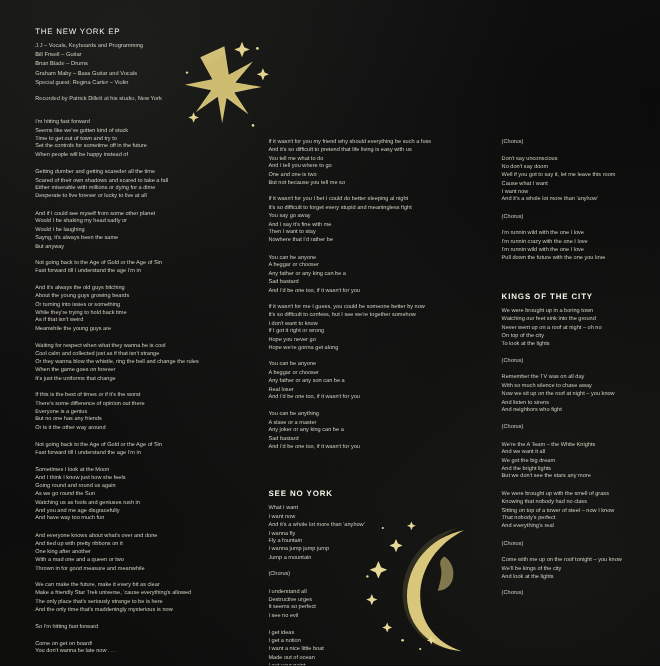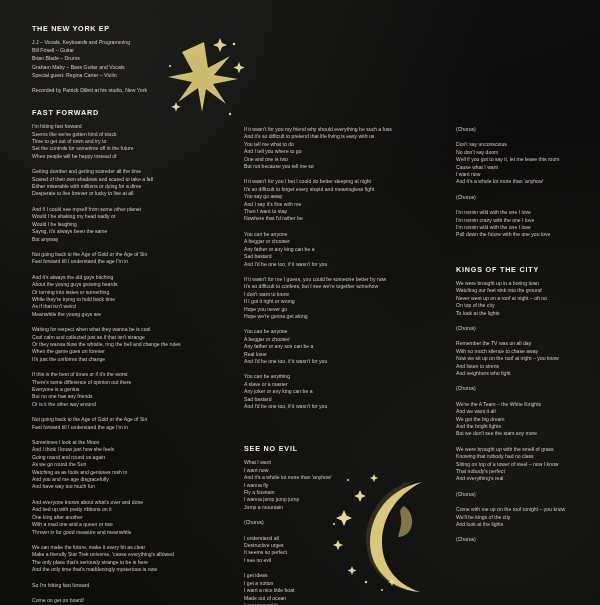--- a/index.html
+++ b/index.html
@@ -27,21 +27,21 @@
       linear-gradient(160deg, #121212 0%, #0b0b0b 40%, #0e0e0d 70%, #0a0a0a 100%);
     pointer-events: none;
   }
   .inner {
     position: absolute;
     inset: 14px 12px 10px 12px;
   }
   
   .block { position: absolute; }
   .hdr {
-    font-weight: bold;
+    font-weight: normal;
     font-size: 7.2px;
     letter-spacing: 0.7px;
     color: #f3f0e4;
     margin-bottom: 5px;
     white-space: nowrap;
   }
   .lines {
     font-size: 5.1px;
     line-height: 7.4px;
     color: #cfcabb;
@@ -120,21 +120,20 @@
         <div class="lines credits">J.J – Vocals, Keyboards and Programming
 Bill Frisell – Guitar
 Brian Blade – Drums
 Graham Maby – Bass Guitar and Vocals
 Special guest: Regina Carter – Violin</div>
         <div class="gap"></div>
         <div class="lines credits">Recorded by Patrick Dillett at his studio, New York</div>
       </div>
 
       <div class="section">
-        <div class="section-title">FAST FORWARD</div>
         <div class="lines stanza">I'm hitting fast forward
 Seems like we've gotten kind of stuck
 Time to get out of town and try to
 Set the controls for sometime off in the future
 When people will be happy instead of</div>
         <div class="lines stanza">Getting dumber and getting scareder all the time
 Scared of their own shadows and scared to take a fall
 Either miserable with millions or dying for a dime
 Desperate to live forever or lucky to live at all</div>
         <div class="lines stanza">And if I could see myself from some other planet
@@ -218,21 +217,21 @@
 Real loser
 And I'd be one too, if it wasn't for you</div>
         <div class="lines stanza">You can be anything
 A slave or a master
 Any joker or any king can be a
 Sad bastard
 And I'd be one too, if it wasn't for you</div>
       </div>
 
       <div class="section" style="margin-top:34px;">
-        <div class="section-title">SEE NO EVIL</div>
+        <div class="section-title">SEE NO YORK</div>
         <div class="lines stanza">What I want
 I want now
 And it's a whole lot more than 'anyhow'
 I wanna fly
 Fly a fountain
 I wanna jump jump jump
 Jump a mountain</div>
         <div class="lines stanza">(Chorus)</div>
         <div class="lines stanza">I understand all
 Destructive urges

